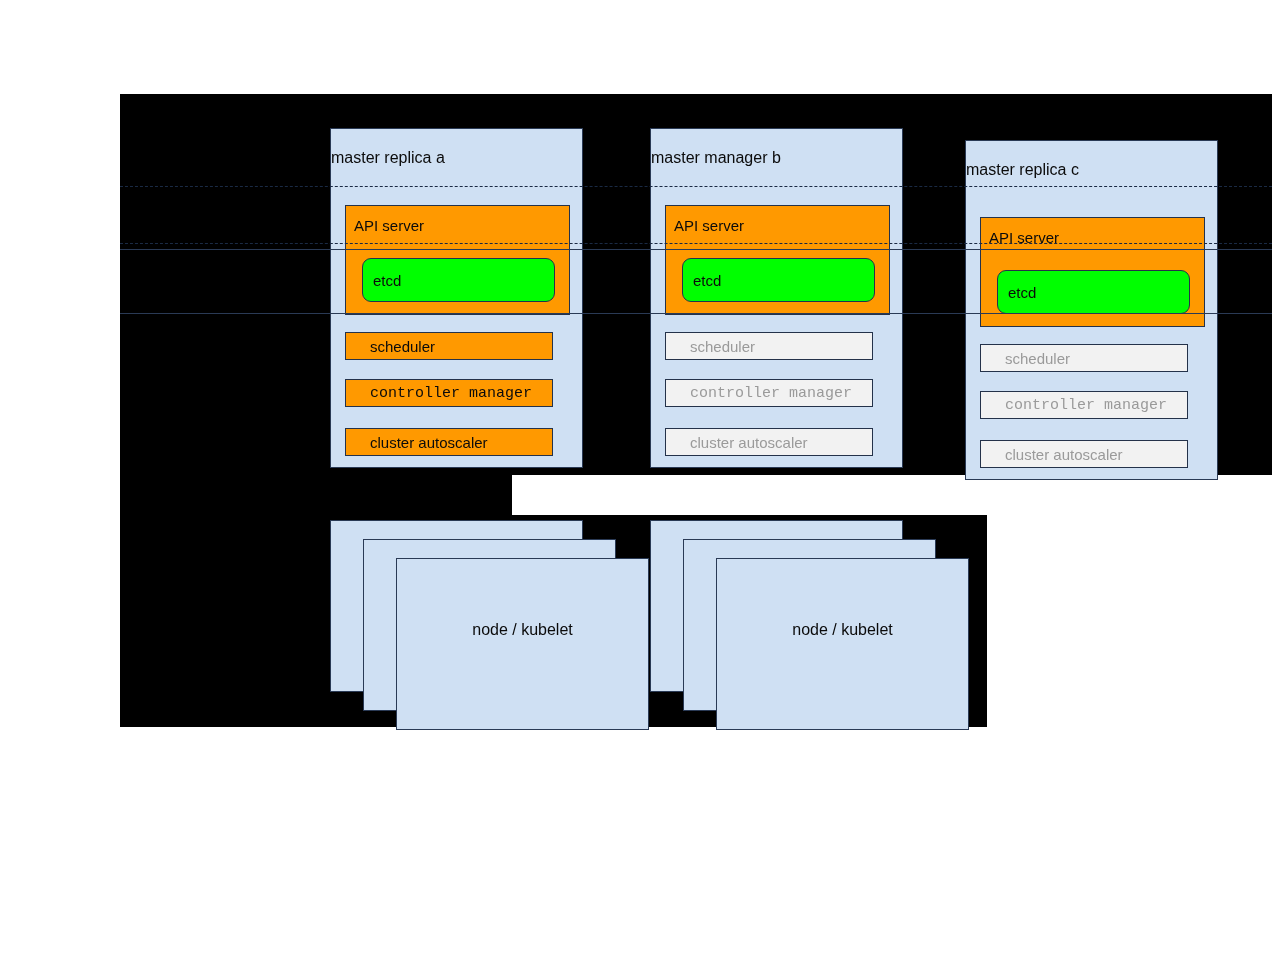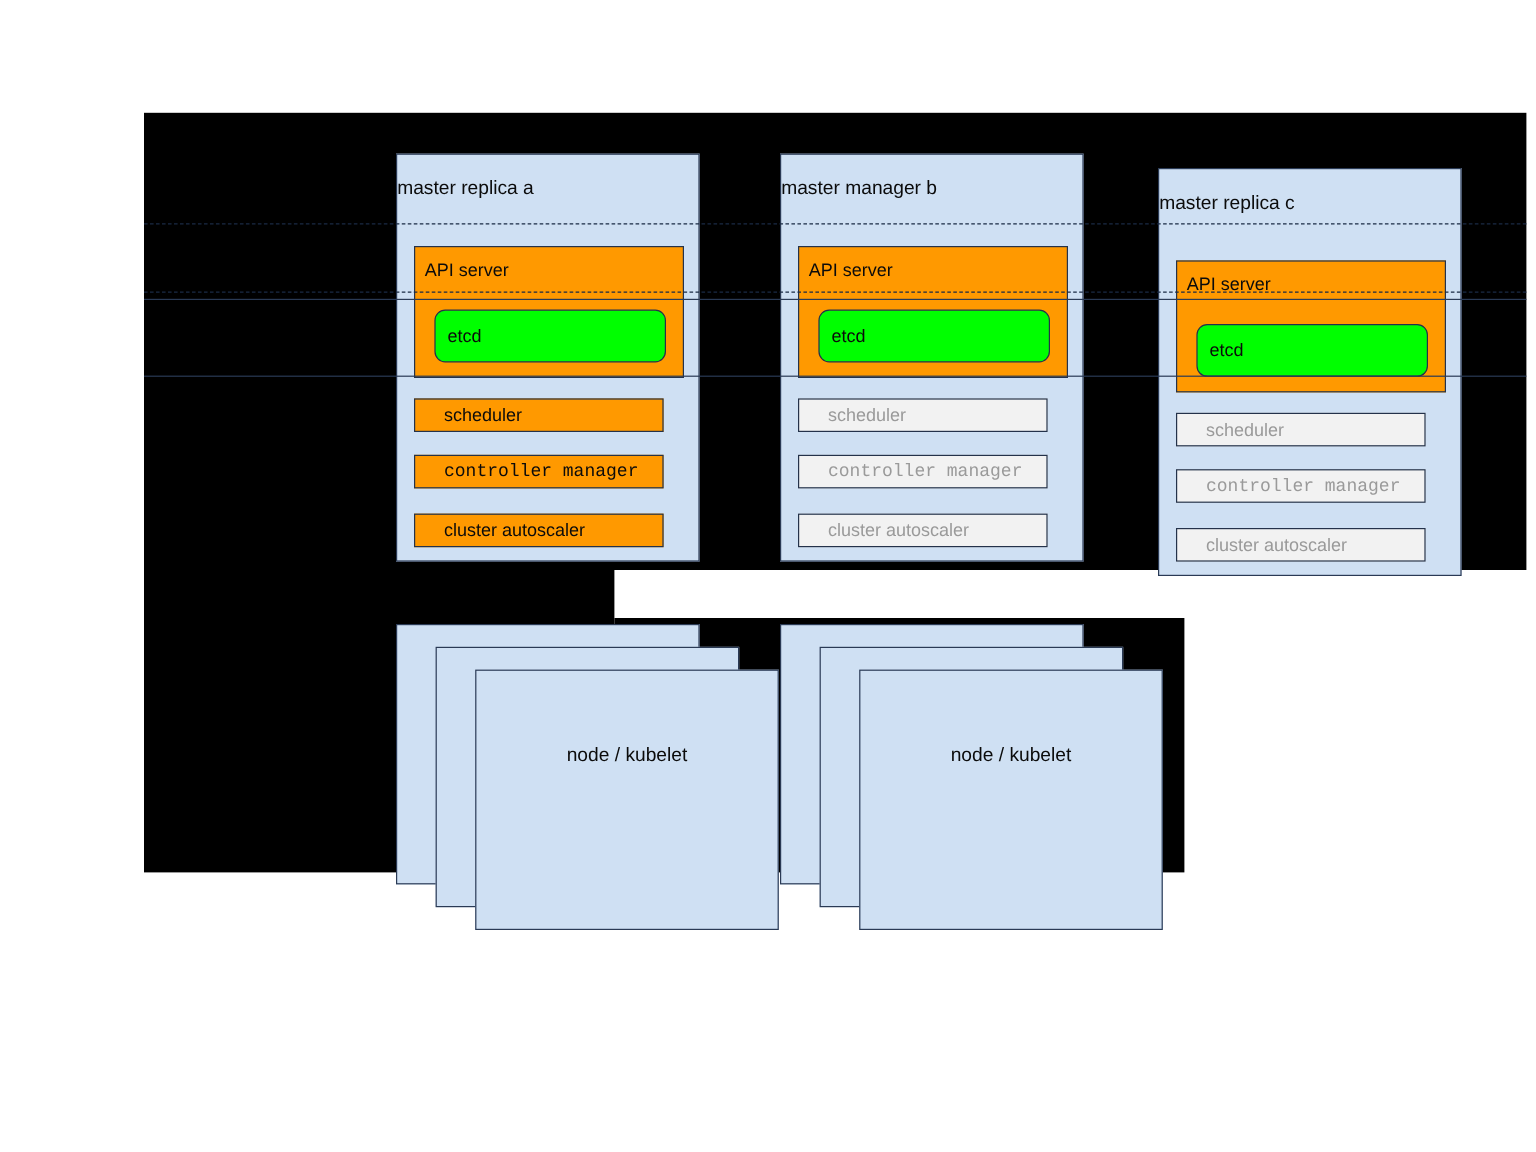--- a/index.html
+++ b/index.html
@@ -133,21 +133,21 @@
   .row-autoscaler { top: 299px; height: 28px; }
 
   
   .node-stack { position: absolute; }
   .node-card {
     position: absolute;
     background: #cfe0f3;
     border: 1px solid #2a3a55;
     box-sizing: border-box;
     width: 253px;
-    height: 217px;
+    height: 172px;
   }
   .node-card.c1 { left: 0px;  top: 0px;  }
   .node-card.c2 { left: 33px; top: 19px; }
   .node-card.c3 { left: 66px; top: 38px; }
 
   .node-label {
     position: absolute;
     left: 0; right: 0;
     top: 62px;
     text-align: center;

